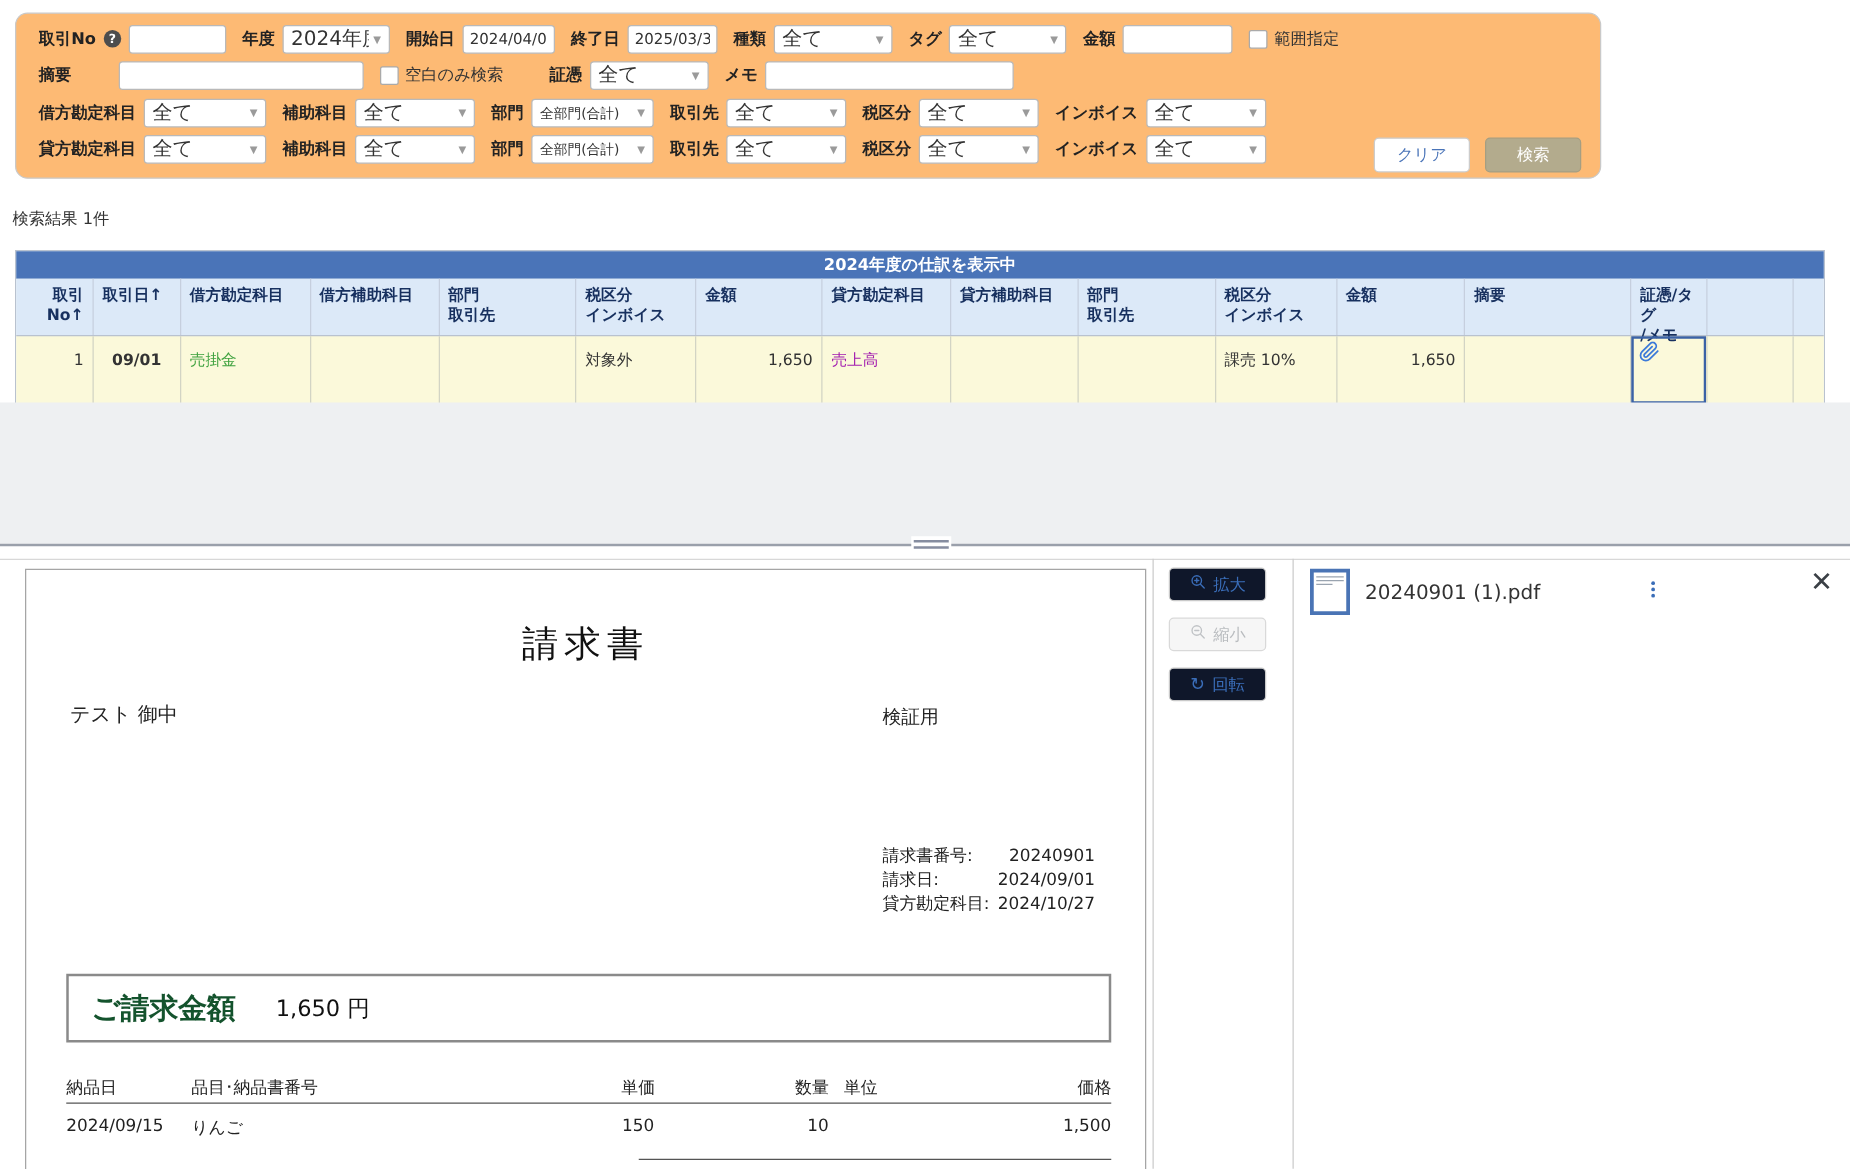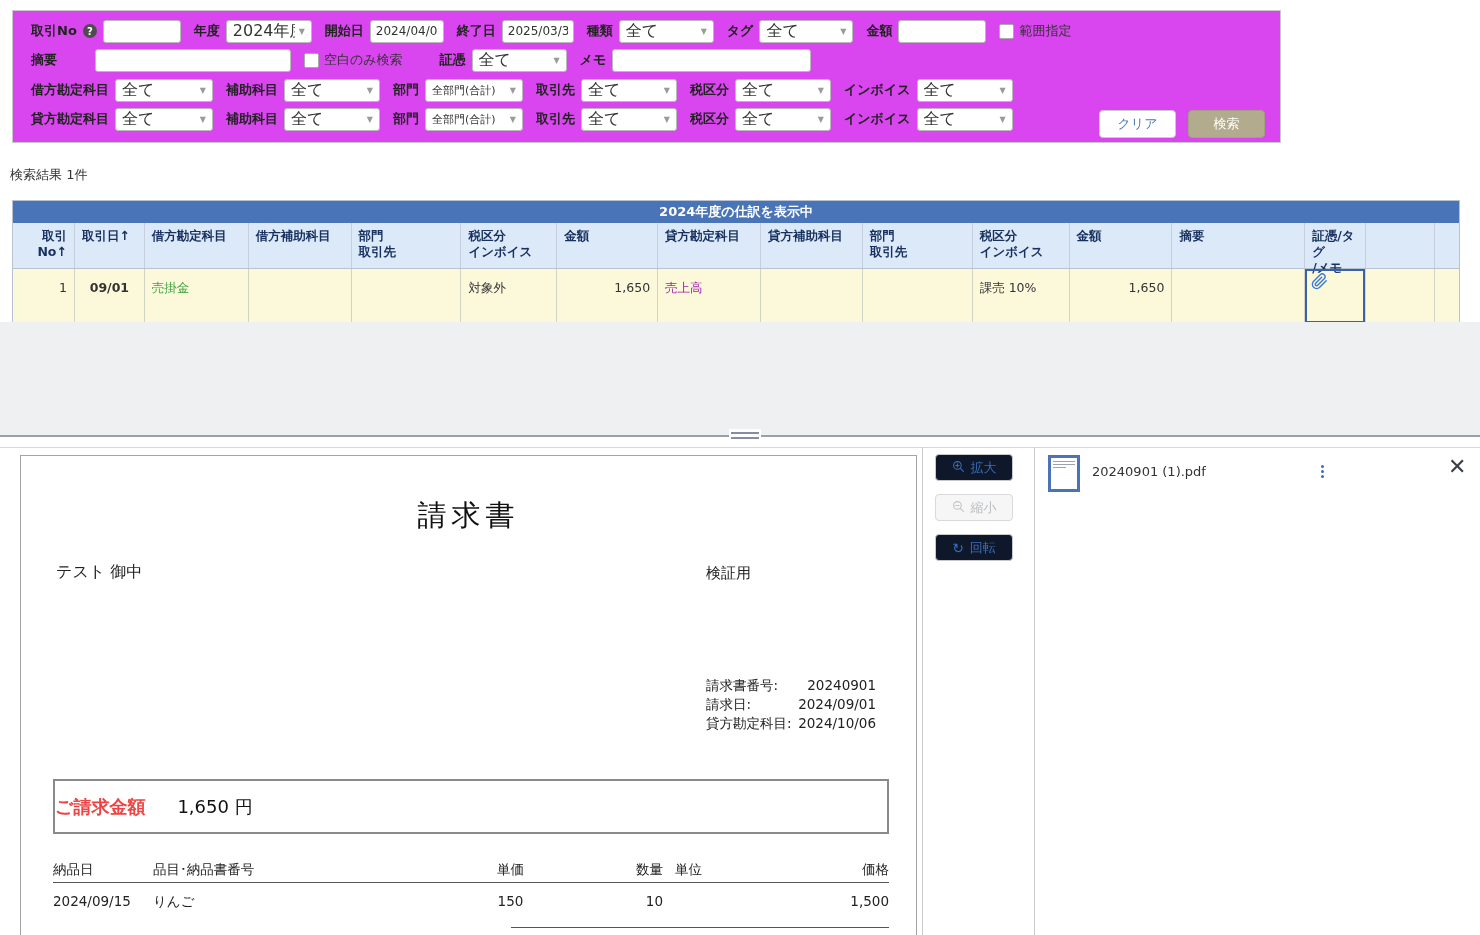--- a/index.html
+++ b/index.html
@@ -1,21 +1,21 @@
 <!DOCTYPE html>
 <html><head>
 <meta charset="utf-8">
 <style>
   * { box-sizing: border-box; }
   html,body { margin:0; padding:0; width:1480px; height:935px; overflow:hidden;
     font-family:"DejaVu Sans","Liberation Sans",sans-serif; background:#fff; }
 
   
   .form-box { position:absolute; left:12px; top:10px; width:1269px; height:133px;
-    border:1px solid #c9c9c9; border-radius:0; background:#d946ef; }
+    border:1px solid #c9c9c9; border-radius:10px; background:#fdba74; }
   .frow { position:absolute; left:18px; display:flex; align-items:center; height:24px; }
   .grp { display:flex; align-items:center; margin-right:13px; }
   .lbl { font-size:13px; font-weight:bold; color:#222; margin-right:6px; white-space:nowrap; }
   .help { width:14px; height:14px; border-radius:50%; background:#4d4d4d; color:#fff;
     font-size:10px; font-weight:bold; display:flex; align-items:center; justify-content:center;
     margin-right:6px; cursor:pointer; }
   .inp { height:23px; border:1px solid #b9b9b9; border-radius:3px; background:#fff;
     font-size:12px; padding:0 5px; color:#333; font-family:inherit; }
   .sel { height:23px; border:1px solid #b9b9b9; border-radius:3px; background:#fff;
     display:flex; align-items:center; justify-content:space-between; padding:0 6px; cursor:pointer; }
@@ -65,41 +65,41 @@
   .sheet { position:absolute; left:20px; top:455px; width:897px; height:540px;
     border:1px solid #a5a5a5; background:#fff; }
   .inv-title { position:absolute; left:0; top:40px; width:100%; text-align:center;
     font-size:29px; letter-spacing:5px; color:#111; }
   .inv-addr { position:absolute; left:35px; top:106px; font-size:16px; color:#222; }
   .inv-issuer { position:absolute; left:685px; top:108px; font-size:15px; color:#222; }
   .inv-meta { position:absolute; left:685px; top:220px; width:170px; font-size:13.5px; color:#222; }
   .inv-meta .mrow { display:flex; justify-content:space-between; line-height:19px; }
   .inv-total { position:absolute; left:32px; top:323px; width:836px; height:55px;
     border:2px solid #8a8a8a; display:flex; align-items:center; }
-  .inv-total .tl { font-size:18px; font-weight:bold; color:#ef4444; }
+  .inv-total .tl { font-size:23px; font-weight:bold; color:#14532d; margin-left:18px; }
   .inv-total .tv { font-size:18px; color:#111; margin-left:32px; }
   .it-head, .it-row { position:absolute; left:32px; width:836px; display:flex; font-size:13.5px; color:#222; }
   .it-head { top:405px; }
   .it-row { top:437px; }
   .ic0{width:100px}.ic1{width:310px}.ic2{width:95px;text-align:center}
   .ic3{width:105px;text-align:right}.ic4{width:78px;padding-left:12px}.ic5{flex:1;text-align:right}
   .it-line { position:absolute; left:32px; top:426px; width:836px; height:1px; background:#555; }
   .it-subline { position:absolute; left:490px; top:471px; width:378px; height:1px; background:#555; }
 
   .pv-btn { position:absolute; left:935px; width:78px; height:27px; border:1px solid #c9c9c9;
     border-radius:4px; background:#0f172a; display:flex; align-items:center; justify-content:center;
     gap:6px; font-size:13px; color:#3a6db8; cursor:pointer; }
   .pv-btn.disabled { color:#b9bcbf; background:#f6f6f6; border-color:#d9d9d9; cursor:default; }
   .rot-ic { font-size:14px; line-height:1; }
 
   .thumb { position:absolute; left:1048px; top:455px; width:32px; height:37px;
     border:3px solid #4a74b5; background:#fff; cursor:pointer; padding:3px 2px; }
   .thumb i { display:block; height:1px; background:#9aa4b0; margin-bottom:2px; }
   .thumb i.short { width:60%; }
-  .fname { position:absolute; left:1092px; top:464px; font-size:13px; color:#333; cursor:pointer; }
+  .fname { position:absolute; left:1092px; top:464px; font-size:16px; color:#333; cursor:pointer; }
   .dots { position:absolute; left:1318px; top:462px; display:flex; flex-direction:column; gap:2px;
     padding:3px; cursor:pointer; }
   .dots i { width:3px; height:3px; border-radius:50%; background:#3a6db8; display:block; }
   .close-x { position:absolute; left:1448px; top:456px; font-size:22px; color:#3a3f45; cursor:pointer; line-height:1; }
 </style>
 </head>
 <body>
 
 <div class="form-box">
 
@@ -336,21 +336,21 @@
     <div class="mrow">
       <span>請求書番号:</span>
       <span>20240901</span>
     </div>
     <div class="mrow">
       <span>請求日:</span>
       <span>2024/09/01</span>
     </div>
     <div class="mrow">
       <span>貸方勘定科目:</span>
-      <span>2024/10/06</span>
+      <span>2024/10/27</span>
     </div>
   </div>
   <div class="inv-total">
     <span class="tl">ご請求金額</span>
     <span class="tv">1,650 円</span>
   </div>
   <div class="it-head">
     <div class="ic0">納品日</div>
     <div class="ic1">品目･納品書番号</div>
     <div class="ic2">単価</div>

